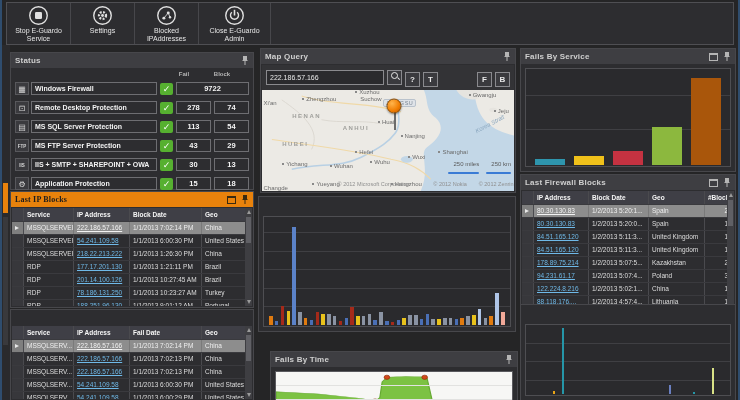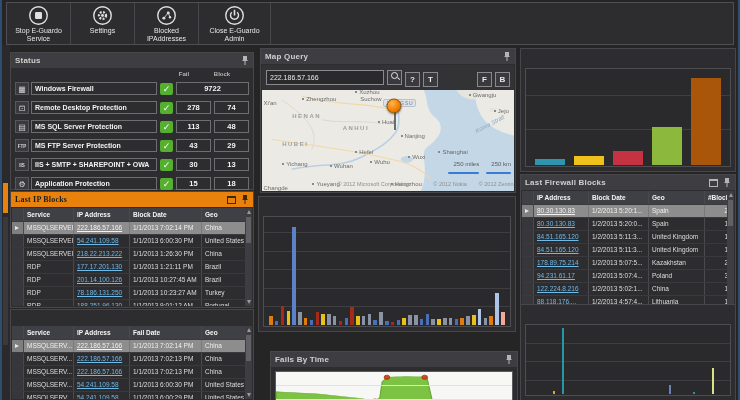--- a/index.html
+++ b/index.html
@@ -180,21 +180,21 @@
         <span class="st-label">Remote Desktop Protection</span>
         <span class="st-check">✓</span>
         <span class="st-val">278</span>
         <span class="st-val">74</span>
       </div>
       <div class="st-row">
         <span class="st-ic">▤</span>
         <span class="st-label">MS SQL Server Protection</span>
         <span class="st-check">✓</span>
         <span class="st-val">113</span>
-        <span class="st-val">48</span>
+        <span class="st-val">54</span>
       </div>
       <div class="st-row">
         <span class="st-ic txt">FTP</span>
         <span class="st-label">MS FTP Server Protection</span>
         <span class="st-check">✓</span>
         <span class="st-val">43</span>
         <span class="st-val">29</span>
       </div>
       <div class="st-row">
         <span class="st-ic txt">IIS</span>
@@ -489,20 +489,33 @@
         <ellipse cx="42" cy="33" rx="1.2" ry="2.4" fill="#d2491a" stroke="#8a2a0a" stroke-width="0.4"></ellipse>
         <ellipse cx="47" cy="6" rx="1.2" ry="2.4" fill="#d2491a" stroke="#8a2a0a" stroke-width="0.4"></ellipse>
         <ellipse cx="63" cy="6" rx="1.2" ry="2.4" fill="#d2491a" stroke="#8a2a0a" stroke-width="0.4"></ellipse>
         <ellipse cx="92" cy="41" rx="1.2" ry="2.4" fill="#d2491a" stroke="#8a2a0a" stroke-width="0.4"></ellipse>
         <ellipse cx="98" cy="35" rx="1.2" ry="2.4" fill="#d2491a" stroke="#8a2a0a" stroke-width="0.4"></ellipse>
       </svg>
   </div>
 </div>
 
 <div class="panel" style="left:518px;top:48px;width:216px;height:124px;">
+  <div class="phead">
+    <span class="ptitle">Fails By Service</span>
+      <span class="sp"></span>
+    <span class="hicon">
+        <span class="maxbox"></span>
+      </span>
+    <span class="hicon pin">
+        <svg width="8" height="10" viewBox="0 0 8 10">
+          <path d="M2 0h4v4l1 1H1l1-1z" fill="#b5b5b5"></path>
+          <rect x="3.5" y="5" width="1" height="4" fill="#b5b5b5"></rect>
+        </svg>
+      </span>
+  </div>
   <div class="chart">
     <div class="gl" style="top:27%;"></div>
       <div class="gl" style="top:62%;"></div>
     <div class="bars" id="service-bars">
         <div class="bar" style="height: 6%; width: 30px; background: rgb(46, 149, 173);"></div>
         <div class="bar" style="height: 10%; width: 30px; background: rgb(240, 193, 26);"></div>
         <div class="bar" style="height: 15%; width: 30px; background: rgb(197, 50, 65);"></div>
         <div class="bar" style="height: 40%; width: 30px; background: rgb(140, 184, 62);"></div>
         <div class="bar" style="height: 92%; width: 30px; background: rgb(169, 86, 11);"></div>
       </div>

